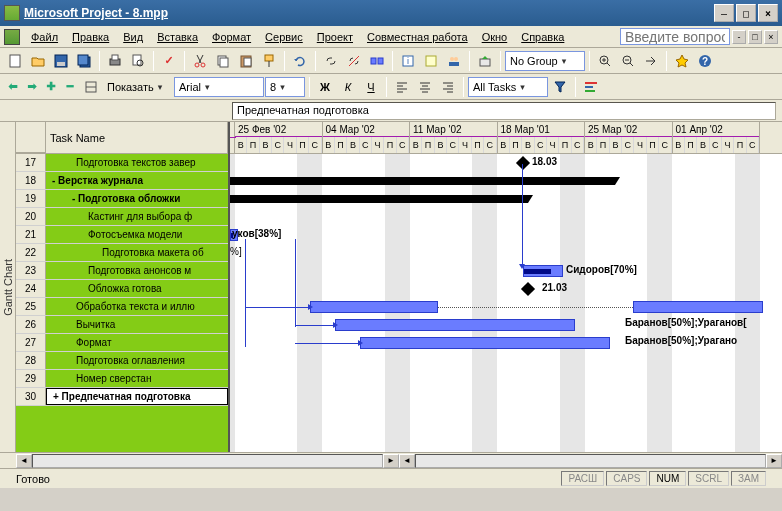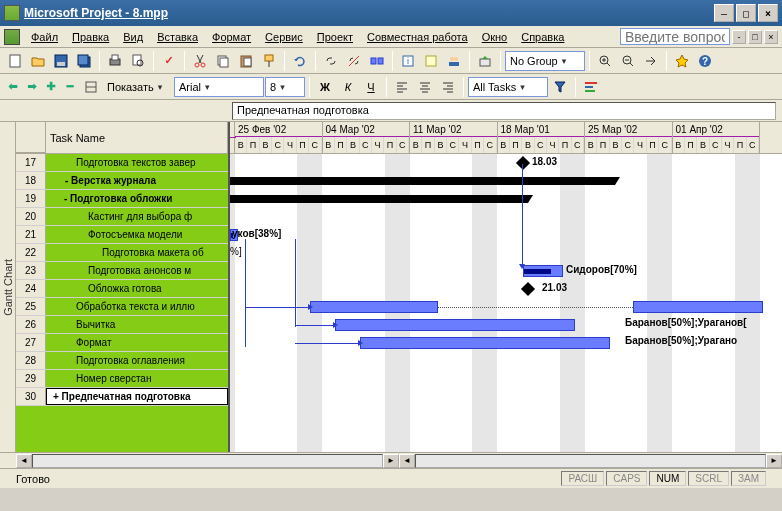--- a/index.html
+++ b/index.html
@@ -345,25 +345,25 @@
       <div class="row-num-h"></div>
       <div class="task-h">Task Name</div>
     </div>
     <div class="grid-body" id="grid-body">
         <div class="grow">
           <div class="rn">17</div>
           <div class="tn" style="padding-left: 30px;">Подготовка текстов завер</div>
         </div>
         <div class="grow">
           <div class="rn">18</div>
-          <div class="tn b" style=" margin-left: 13px;">- Верстка журнала</div>
+          <div class="tn b" style="">- Верстка журнала</div>
         </div>
         <div class="grow">
           <div class="rn">19</div>
-          <div class="tn b" style="padding-left: 18px;">- Подготовка обложки</div>
+          <div class="tn b" style="padding-left: 26px;">- Подготовка обложки</div>
         </div>
         <div class="grow">
           <div class="rn">20</div>
           <div class="tn" style="padding-left: 42px;">Кастинг для выбора ф</div>
         </div>
         <div class="grow">
           <div class="rn">21</div>
           <div class="tn" style="padding-left: 42px;">Фотосъемка модели</div>
         </div>
         <div class="grow">

